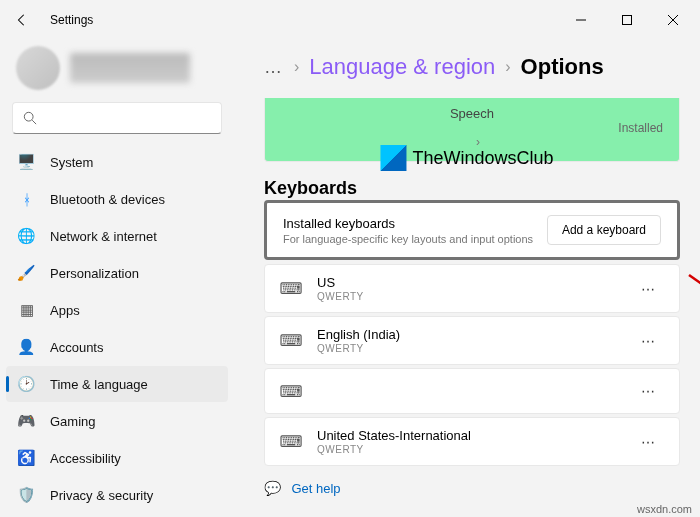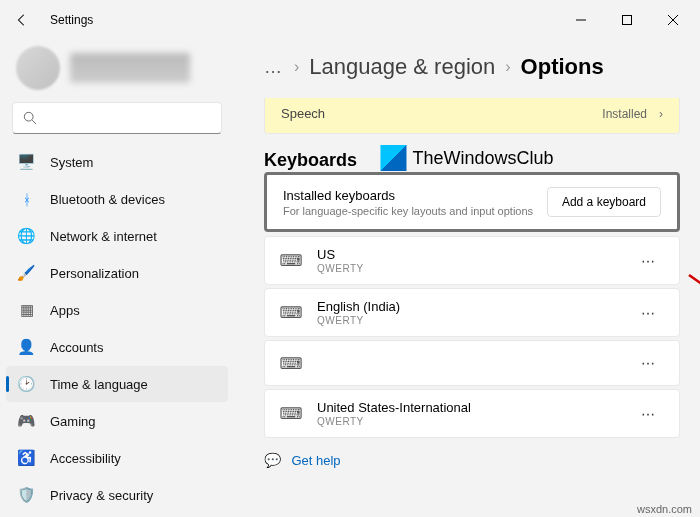--- a/index.html
+++ b/index.html
@@ -17,24 +17,24 @@
 .search-box { margin: 6px 6px 10px; background: #fff; border: 1px solid #e5e5e5; border-bottom-color: #888; border-radius: 4px; height: 32px; display: flex; align-items: center; padding: 0 10px; }
 .search-box input { border: none; outline: none; flex: 1; font-size: 13px; background: transparent; color: #333; }
 .nav { list-style: none; }
 .nav-item { display: flex; align-items: center; height: 36px; padding: 0 12px; gap: 14px; border-radius: 4px; cursor: pointer; font-size: 13px; color: #111; margin: 1px 0; position: relative; }
 .nav-item.active { background: #eaeaea; }
 .nav-item.active::before { content:""; position:absolute; left:0; top:10px; bottom:10px; width:3px; background:#0067c0; border-radius:2px; }
 .nav-icon { width: 18px; height: 18px; display: flex; align-items: center; justify-content: center; font-size: 15px; }
 .main { flex: 1; padding: 0 20px 20px 30px; overflow: hidden; position: relative; }
 .breadcrumb { display: flex; align-items: center; gap: 10px; padding: 14px 0 18px; }
 .bc-ellipsis { font-size: 18px; color: #555; cursor: pointer; letter-spacing: 2px; }
-.bc-item { font-size: 22px; color: #404040; cursor: pointer; }
+.bc-item { font-size: 22px; color: #8b5cf6; cursor: pointer; }
 .bc-item.current { font-weight: 600; color: #000; cursor: default; }
 .bc-sep { color: #999; font-size: 16px; }
-.partial-row { background:#fef9c3; border:1px solid #e8e8e8; border-top:none; border-radius:0 0 4px 4px; padding: 8px 16px 12px; display:flex; align-items:center; font-size:13px; color:#444; margin-bottom: 16px; }
+.partial-row { background:#86efac; border:1px solid #e8e8e8; border-top:none; border-radius:0 0 4px 4px; padding: 8px 16px 12px; display:flex; align-items:center; font-size:13px; color:#444; margin-bottom: 16px; flex-direction: column; }
 .partial-row .status { margin-left:auto; color:#666; font-size:12px; }
 .partial-row .chev { margin-left:12px; color:#777; font-size:12px; }
 .watermark { position:absolute; top:105px; left:50%; transform:translateX(-50%); display:flex; align-items:center; gap:6px; pointer-events:none; z-index:50; }
 .wm-logo { width:26px; height:26px; background: linear-gradient(135deg, #00c3ff 0%, #00c3ff 49%, #0067c0 51%, #0067c0 100%); }
 .wm-text { font-size:18px; color:#000; }
 .section-header { font-size: 18px; font-weight: 600; margin-bottom: 1px; }
 .card { background:#fff; border:3px solid #737373; border-radius:4px; }
 .card.header-card { padding: 12px 16px; display:flex; align-items:center; margin-bottom: 4px; }
 .hc-title { font-size:13px; color:#000; }
 .hc-sub { font-size:11px; color:#777; margin-top:2px; }

